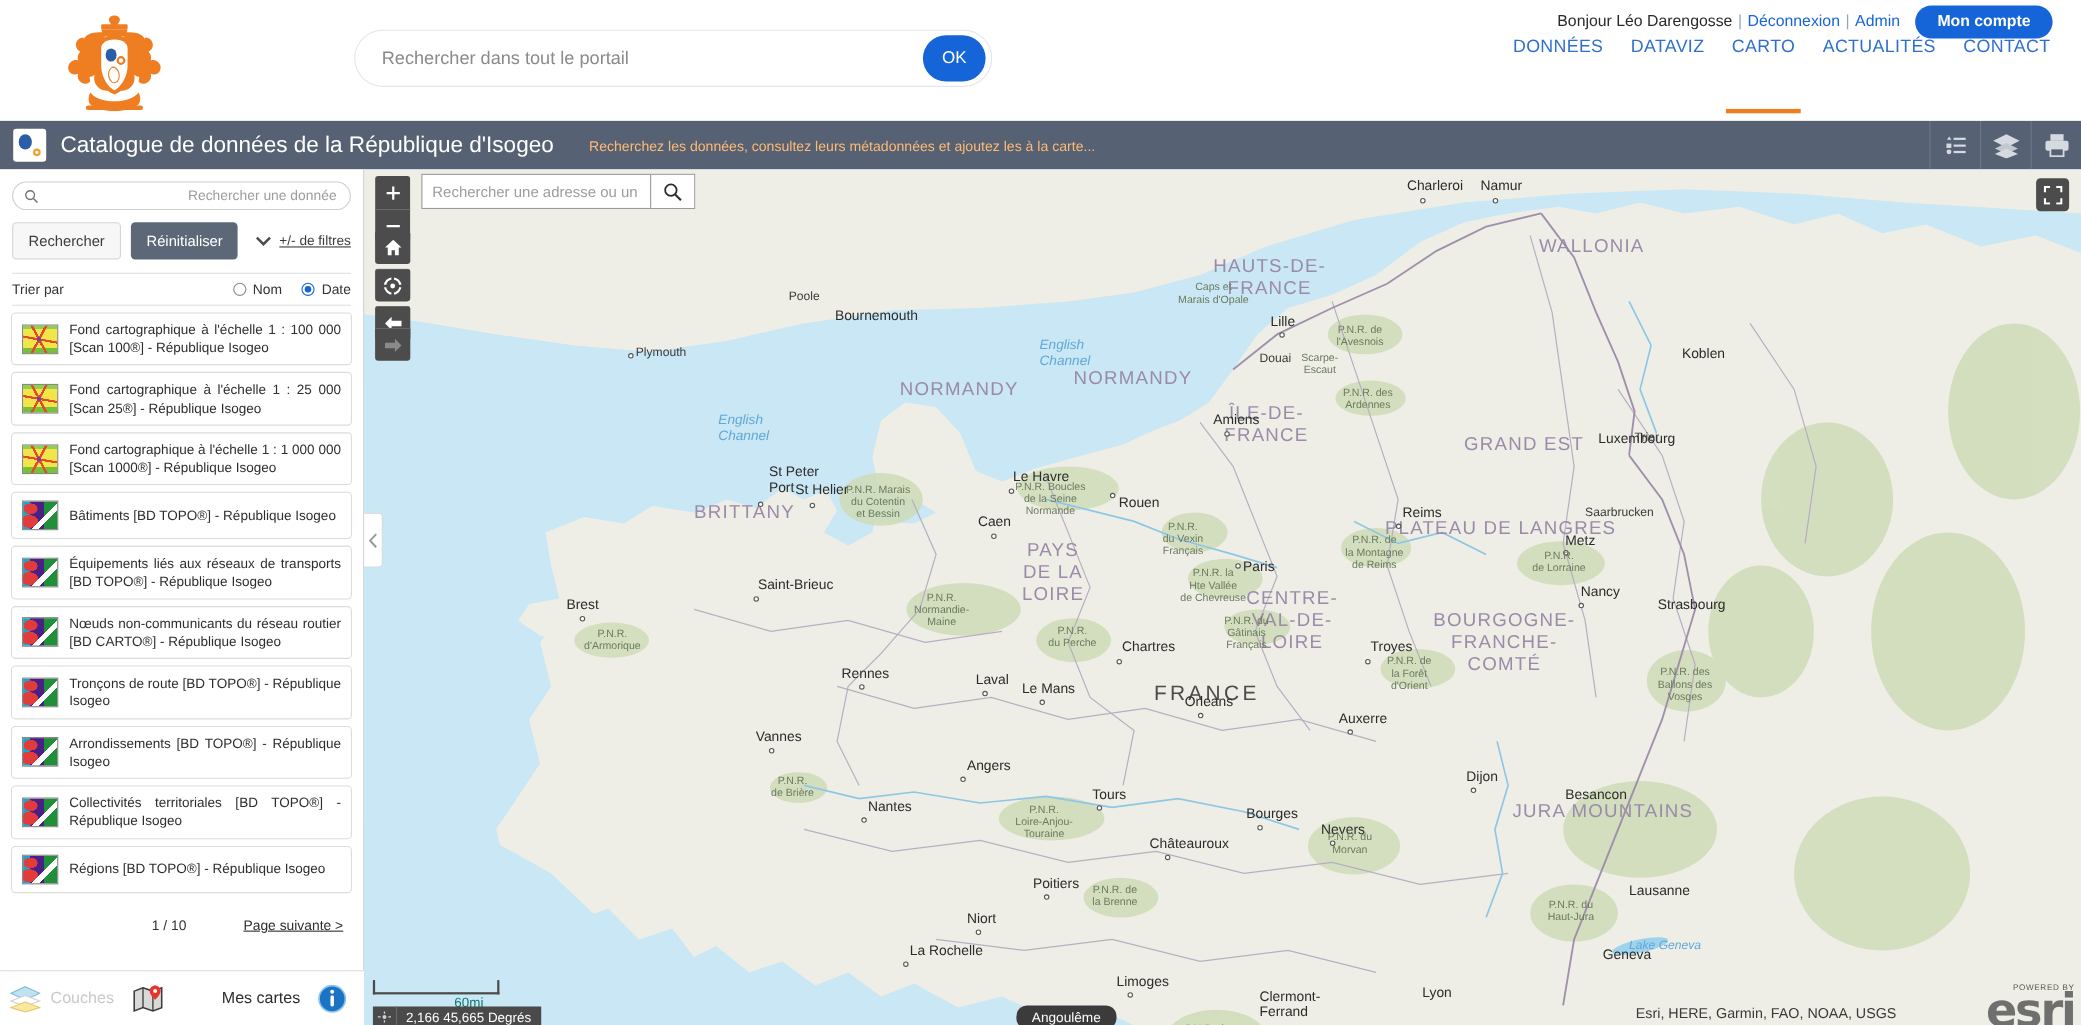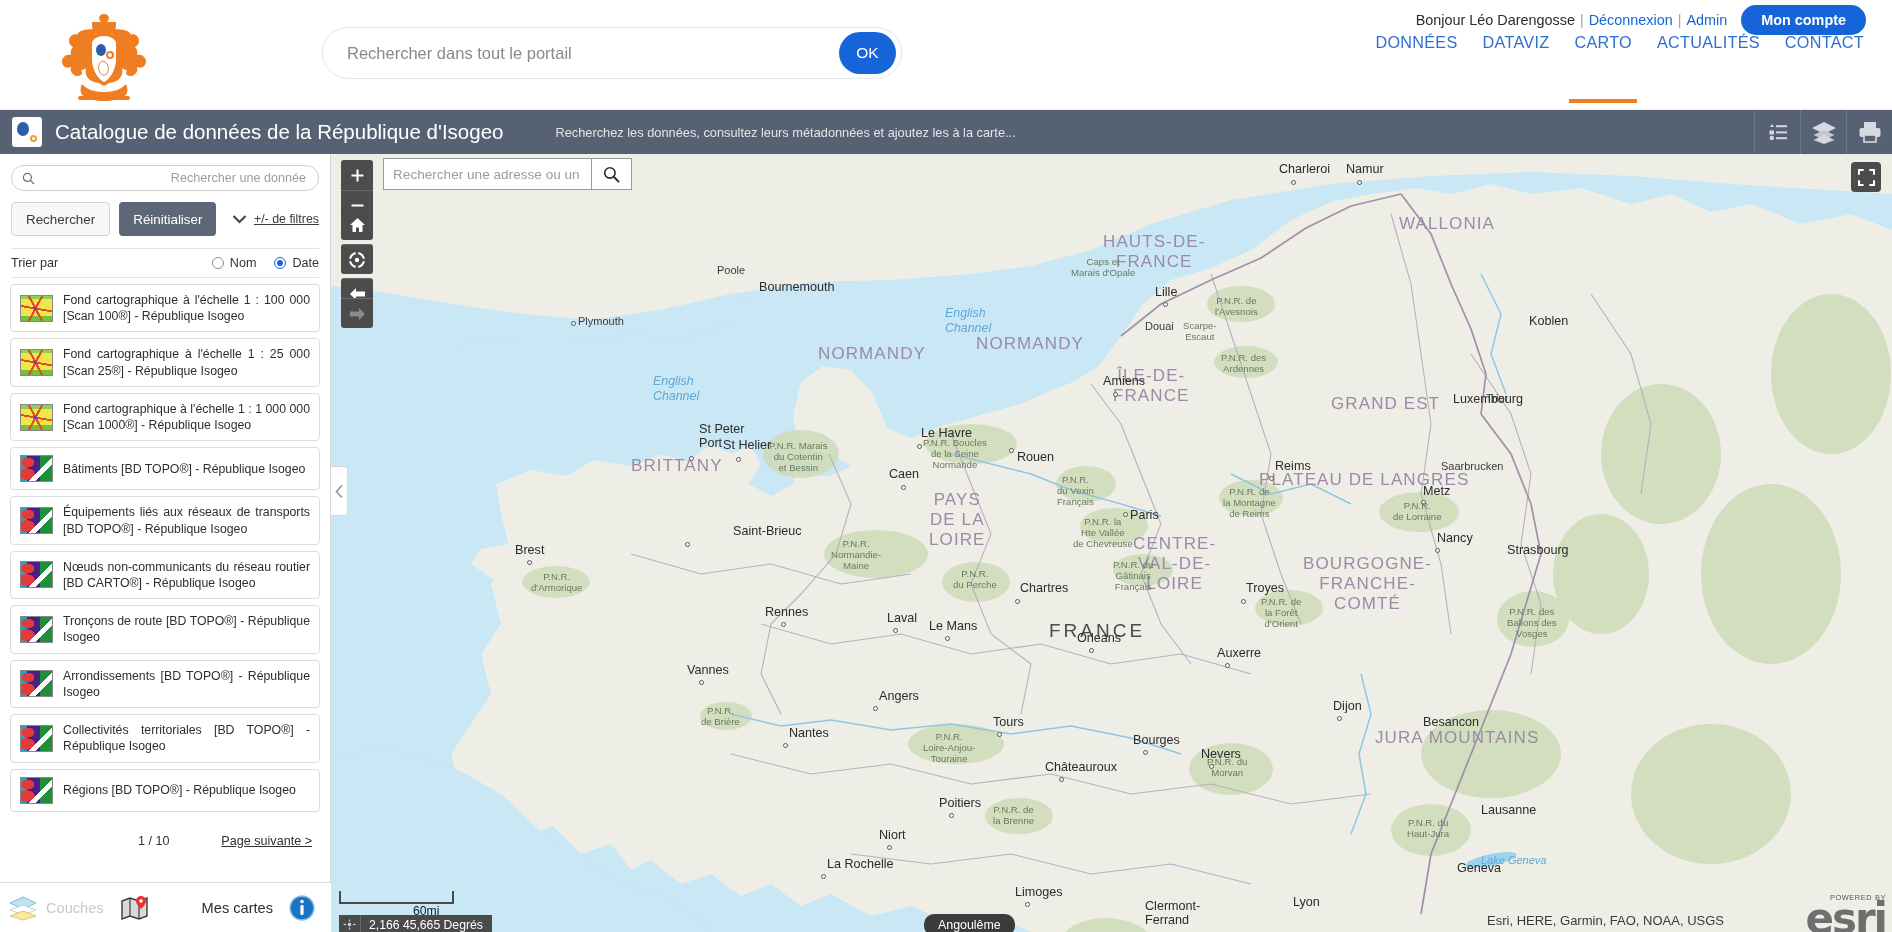--- a/index.html
+++ b/index.html
@@ -99,21 +99,21 @@
   .catalog-logo .dot-b {
     position: absolute; right: 5px; bottom: 5px;
     width: 7px; height: 7px; border-radius: 50%;
     border: 2px solid #f0a030;
   }
   .catalog-title {
     margin-left: 13px; color: #fff;
     font-size: 20.5px; white-space: nowrap;
   }
   .catalog-sub {
-    margin-left: 52px; color: #e5e5e5;
+    margin-left: 32px; color: #fdba74;
     font-size: 12.8px; white-space: nowrap;
   }
   .catalog-tools {
     margin-left: auto; display: flex; height: 44px; align-items: stretch;
   }
   .tool-btn {
     width: 46px; display: flex; align-items: center; justify-content: center;
     border-left: 1px solid #6c7787; cursor: pointer;
   }
 
@@ -294,21 +294,21 @@
     display: flex; align-items: center; justify-content: center;
     cursor: pointer; z-index: 6;
   }
   .scale-bar {
     position: absolute; left: 8px; bottom: 28px;
     width: 115px; height: 13px;
     border: 2px solid #4a4a4a; border-top: 0;
   }
   .scale-txt {
     position: absolute; left: 82px; bottom: 14px;
-    font-size: 12.2px; color: #0f172a;
+    font-size: 12.2px; color: #0f766e;
   }
   .coord-box {
     position: absolute; left: 8px; bottom: -2px;
     height: 19px; display: flex; align-items: center;
     background: #4a4a4a; color: #fff;
     font-size: 12.2px; padding-right: 9px;
   }
   .coord-icon {
     width: 22px; height: 19px; display: flex;
     align-items: center; justify-content: center;
@@ -678,21 +678,21 @@
     <div class="map-lbl lbl-city" style="left:1092px; top:330px;">Metz</div>
     <div class="city-dot" style="left:1090px; top:346px;"></div>
     <div class="map-lbl lbl-city" style="left:1106px; top:377px;">Nancy</div>
     <div class="city-dot" style="left:1104px; top:394px;"></div>
     <div class="map-lbl lbl-city-sm" style="left:1110px; top:306px;">Saarbrucken</div>
     <div class="map-lbl lbl-city" style="left:689px; top:427px;">Chartres</div>
     <div class="city-dot" style="left:684px; top:445px;"></div>
     <div class="map-lbl lbl-city" style="left:915px; top:427px;">Troyes</div>
     <div class="city-dot" style="left:910px; top:445px;"></div>
     <div class="map-lbl lbl-city" style="left:1176px; top:389px;">Strasbourg</div>
-    <div class="map-lbl lbl-city" style="left:358px; top:370px;margin-left:44px;">Saint-Brieuc</div>
+    <div class="map-lbl lbl-city" style="left:358px; top:370px;">Saint-Brieuc</div>
     <div class="city-dot" style="left:354px; top:388px;"></div>
     <div class="map-lbl lbl-city" style="left:184px; top:389px;">Brest</div>
     <div class="city-dot" style="left:196px; top:406px;"></div>
     <div class="map-lbl lbl-city" style="left:434px; top:451px;">Rennes</div>
     <div class="city-dot" style="left:450px; top:468px;"></div>
     <div class="map-lbl lbl-city" style="left:556px; top:457px;">Laval</div>
     <div class="city-dot" style="left:562px; top:474px;"></div>
     <div class="map-lbl lbl-city" style="left:598px; top:465px;">Le Mans</div>
     <div class="city-dot" style="left:614px; top:482px;"></div>
     <div class="map-lbl lbl-city" style="left:746px; top:477px;">Orleans</div>

